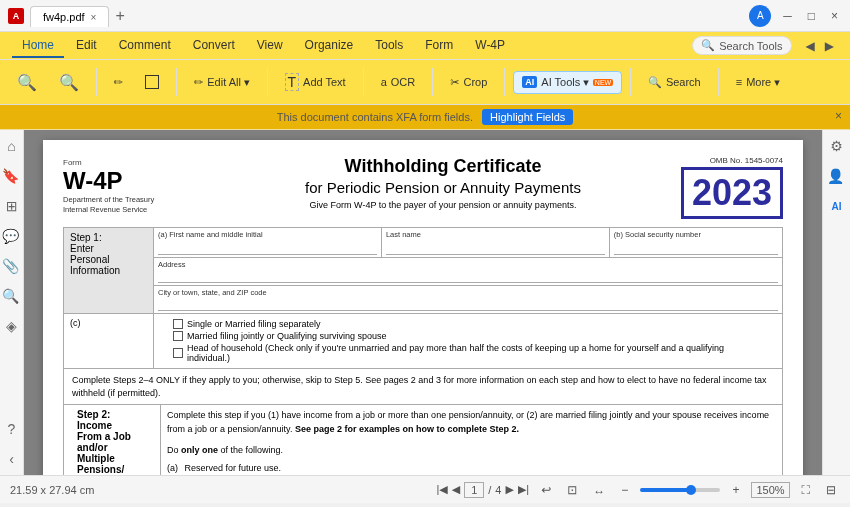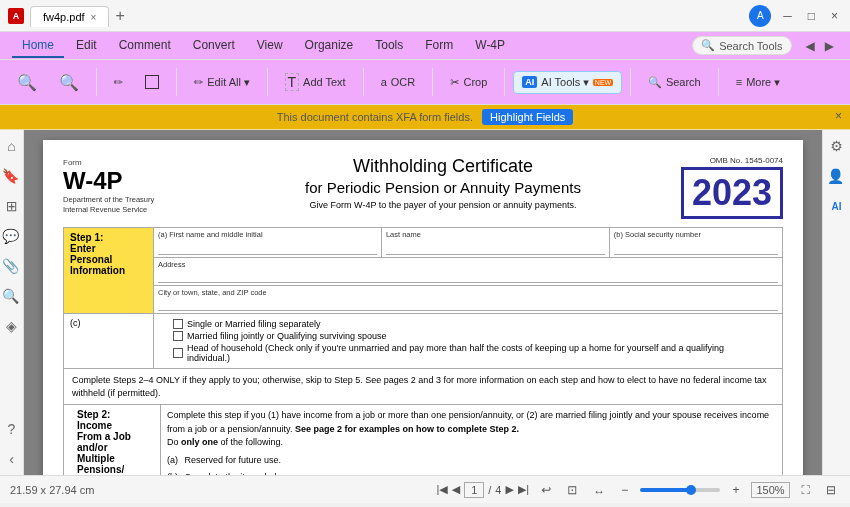--- a/index.html
+++ b/index.html
@@ -20,21 +20,21 @@
     .tab-bar { display: flex; align-items: center; gap: 2px; }
     .tab { background: white; border: 1px solid #ccc; border-bottom: none; padding: 4px 12px; font-size: 11px; display: flex; align-items: center; gap: 6px; border-radius: 4px 4px 0 0; position: relative; top: 1px; justify-content: flex-end; }
     .tab-close { color: #666; font-size: 10px; cursor: pointer; }
     .new-tab { background: none; border: none; font-size: 16px; color: #666; cursor: pointer; padding: 0 4px; }
     .title-right { display: flex; align-items: center; gap: 8px; }
     .user-avatar { width: 22px; height: 22px; border-radius: 50%; background: #1a73e8; color: white; font-size: 10px; display: flex; align-items: center; justify-content: center; }
     .icon-btn { background: none; border: none; cursor: pointer; color: #555; font-size: 12px; padding: 2px 4px; }
 
     
     #ribbon {
-      background: #f0abfc;
+      background: #fde047;
       border-bottom: 1px solid #ddd;
     }
     #ribbon-tabs {
       display: flex;
       align-items: center;
       padding: 0 12px;
       height: 28px;
       border-bottom: 1px solid #e0e0e0;
       gap: 2px;
     }
@@ -193,39 +193,39 @@
       text-align: center;
     }
     .form-right-header {
       width: 120px;
       text-align: right;
       flex-shrink: 0;
     }
     .w4p-title { font-size: 24px; font-weight: bold; }
     .form-label { font-size: 8px; color: #444; }
     .dept-name { font-size: 7.5px; color: #333; line-height: 1.3; }
-    .main-title { font-size: 18px; font-weight: normal; margin-bottom: 2px; }
+    .main-title { font-size: 18px; font-weight: bold; margin-bottom: 2px; }
     .sub-title { font-size: 15px; font-weight: normal; }
     .give-line { font-size: 9px; margin-top: 4px; }
     .omb-text { font-size: 8px; color: #333; }
     .year-display { font-size: 36px; font-weight: bold; color: #2c2c9c; border: 3px solid #2c2c9c; display: inline-block; padding: 2px 8px; margin-top: 2px; }
 
     
     .form-section { border: 1px solid #aaa; margin-bottom: 0; }
     .step-header {
       display: flex;
     }
     .step-label {
-      background: #fde047;
+      background: #e5e5e5;
       border-right: 1px solid #aaa;
       padding: 4px 6px;
       width: 90px;
       flex-shrink: 0;
       font-size: 10px;
-      font-weight: bold;
+      font-weight: normal;
     }
     .step-fields { flex: 1; }
     .field-row {
       display: flex;
       border-bottom: 1px solid #aaa;
     }
     .field-row:last-child { border-bottom: none; }
     .field-cell {
       flex: 1;
       border-right: 1px solid #aaa;
@@ -540,21 +540,21 @@
           <div>and/or</div>
           <div>Multiple</div>
           <div>Pensions/</div>
           <div>Annuities</div>
         </div>
         <div class="step2-content">
           <p>
             <span>Complete this step if you (1) have income from a job or more than one pension/annuity, or (2) are married filing jointly and your spouse receives income from a job or a pension/annuity.</span>
             <strong>See page 2 for examples on how to complete Step 2.</strong>
           </p>
-          <p style="margin-top:0">
+          <p style="margin-top:8px">
             <span>Do</span>
             <strong>only one</strong>
             <span>of the following.</span>
           </p>
           <p style="margin-top:4px">
             <span>(a)</span>
             <span style="margin-left:4px">Reserved for future use.</span>
           </p>
           <p style="margin-top:4px">
             <span>(b)</span>

